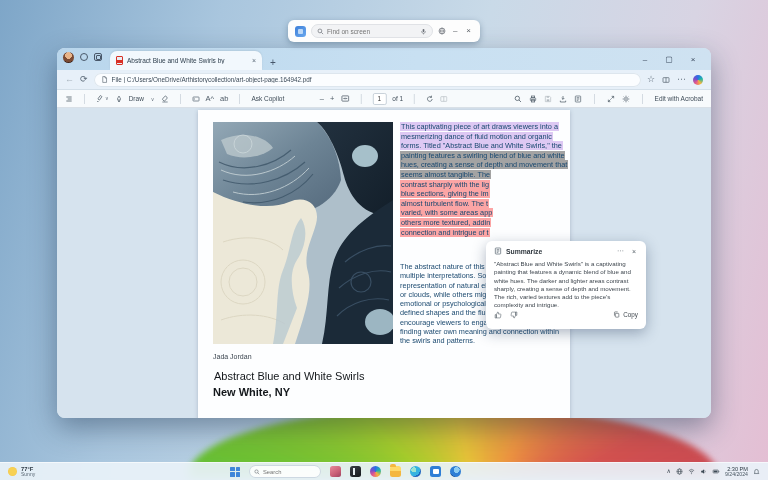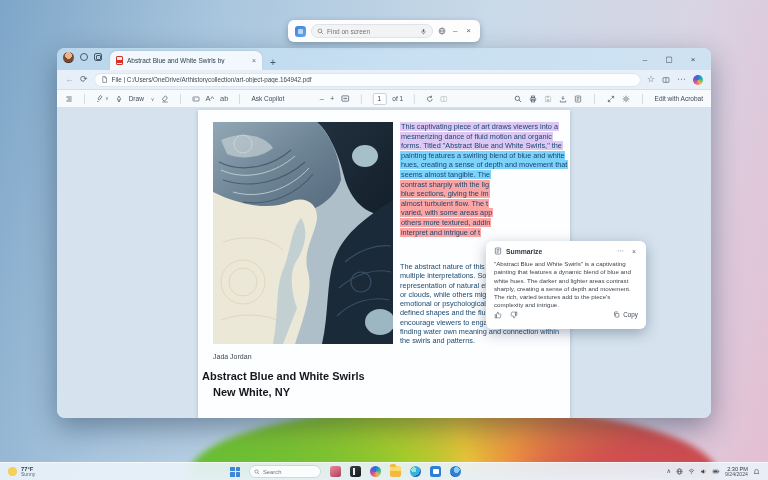--- a/index.html
+++ b/index.html
@@ -75,26 +75,26 @@
   .txtbtn { font-size:6.5px; color:#3f4c58; }
 
   .content { position:relative; height:310px; background:#d6e3ee; overflow:hidden; }
   .page { position:absolute; left:141px; top:2px; width:372px; height:396px; background:#fdfeff;
           box-shadow:0 1px 4px rgba(40,60,90,.25); }
   .artwork { position:absolute; left:15px; top:12px; width:180px; height:222px; }
   .textcol { position:absolute; left:202px; top:12px; width:167px; }
   .pline { font-size:7.3px; line-height:9.6px; color:#17476f; white-space:nowrap; }
   .pline span { padding:0 1px; }
   .hl-lav { background:#ddc8f3; }
-  .hl-pink{ background:#7dd3fc; }
+  .hl-pink{ background:#a3a3a3; }
   .hl-blue{ background:#fca5a5; }
   .para2 { position:absolute; left:202px; top:152px; width:167px; }
   .p2line { font-size:7.3px; line-height:9.3px; color:#1c4a70; white-space:nowrap; }
   .byline { position:absolute; left:15px; top:243px; font-size:7px; color:#3c4650; }
-  .art-title { position:absolute; left:4px; top:260px; font-size:11px; font-weight:bold; color:#14181c; }
+  .art-title { position:absolute; left:16px; top:260px; font-size:11px; font-weight:normal; color:#14181c; }
   .art-loc { position:absolute; left:15px; top:276px; font-size:11px; font-weight:bold; color:#14181c; }
 
   
   .popup { position:absolute; left:429px; top:133px; width:160px; height:88px; background:#ffffff;
            border-radius:6px; box-shadow:0 4px 14px rgba(30,50,80,.35); z-index:8; padding:6px 8px 5px; }
   .pop-head { display:flex; align-items:center; gap:4px; }
   .pop-title { font-size:6.8px; font-weight:bold; color:#30383f; flex:1; }
   .pop-act { font-size:7px; color:#5a636b; padding:0 2px; }
   .pop-body { margin-top:5px; font-size:6.2px; line-height:8.3px; color:#3e464e; }
   .pop-foot { position:absolute; left:8px; right:8px; bottom:6px; display:flex; align-items:center; gap:8px; }
@@ -486,21 +486,21 @@
         <div class="pline"><span class="hl-lav">mesmerizing dance of fluid motion and organic</span></div>
         <div class="pline"><span class="hl-lav">forms. Titled "Abstract Blue and White Swirls," the</span></div>
         <div class="pline"><span class="hl-pink">painting features a swirling blend of blue and white</span></div>
         <div class="pline"><span class="hl-pink">hues, creating a sense of depth and movement that</span></div>
         <div class="pline"><span class="hl-pink">seems almost tangible. The</span></div>
         <div class="pline"><span class="hl-blue">contrast sharply with the lig</span></div>
         <div class="pline"><span class="hl-blue">blue sections, giving the im</span></div>
         <div class="pline"><span class="hl-blue">almost turbulent flow. The t</span></div>
         <div class="pline"><span class="hl-blue">varied, with some areas app</span></div>
         <div class="pline"><span class="hl-blue">others more textured, addin</span></div>
-        <div class="pline"><span class="hl-blue">interpret and intrigue of t</span></div>
+        <div class="pline"><span class="hl-blue">connection and intrigue of t</span></div>
       </div>
 
       <div class="para2">
         <div class="p2line">The abstract nature of this p</div>
         <div class="p2line">multiple interpretations. Some might see it as a</div>
         <div class="p2line">representation of natural elements, such as water</div>
         <div class="p2line">or clouds, while others might interpret it as an</div>
         <div class="p2line">emotional or psychological landscape. The lack of</div>
         <div class="p2line">defined shapes and the fluidity of the forms</div>
         <div class="p2line">encourage viewers to engage on a personal level,</div>

